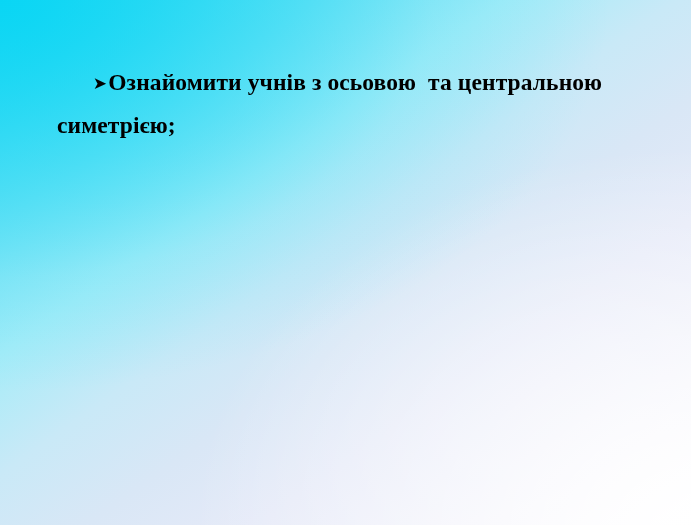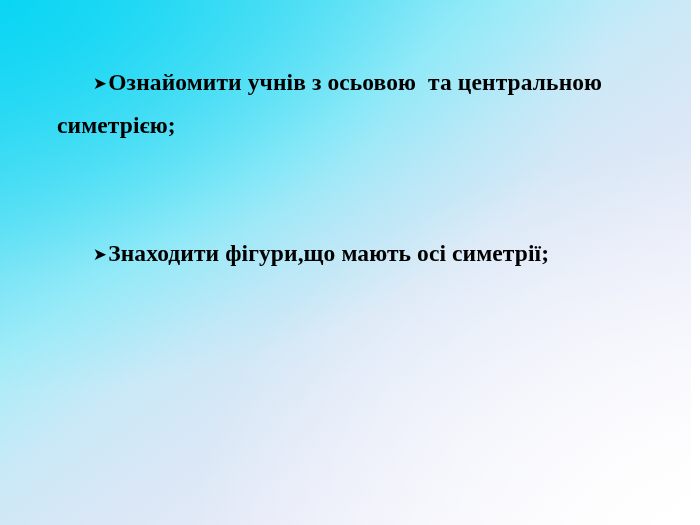--- a/index.html
+++ b/index.html
@@ -68,22 +68,19 @@
 <body>
 
 <div id="slide">
   <div class="content">
 
     <div class="bullet-item">
       <span class="arrow">➤</span><span>Ознайомити учнів з осьовою  та центральною симетрією;</span>
     </div>
 
 
-    <div class="bullet-item">
-      <span class="arrow">➤</span><span>Знаходити фігури,що мають осі симетрії;</span>
-    </div>
 
     <div class="bullet-item">
       
     </div>
 
   </div>
 </div>
 
 </body></html>

